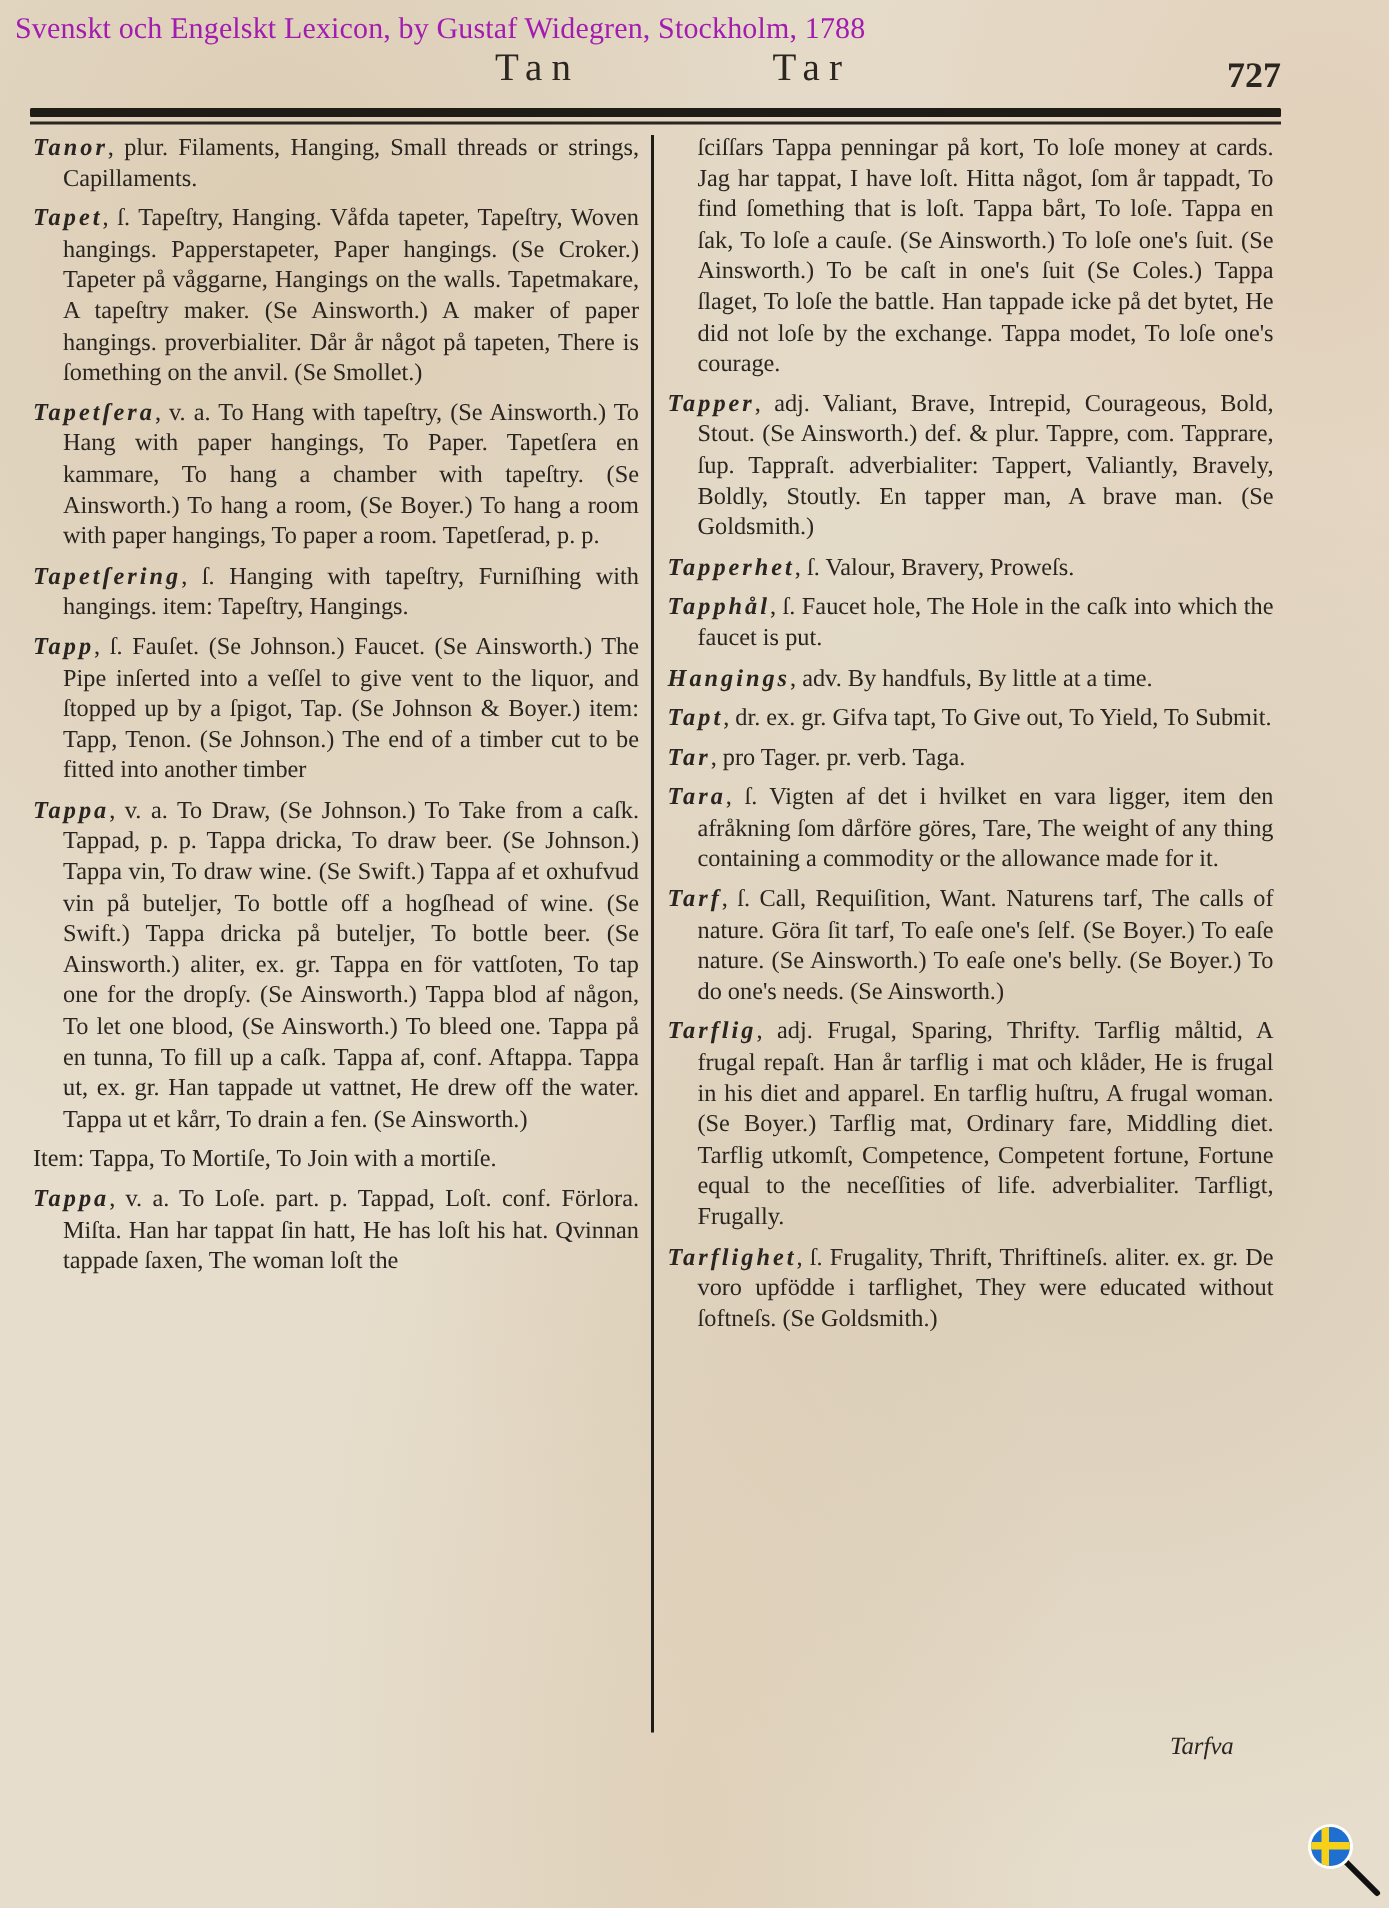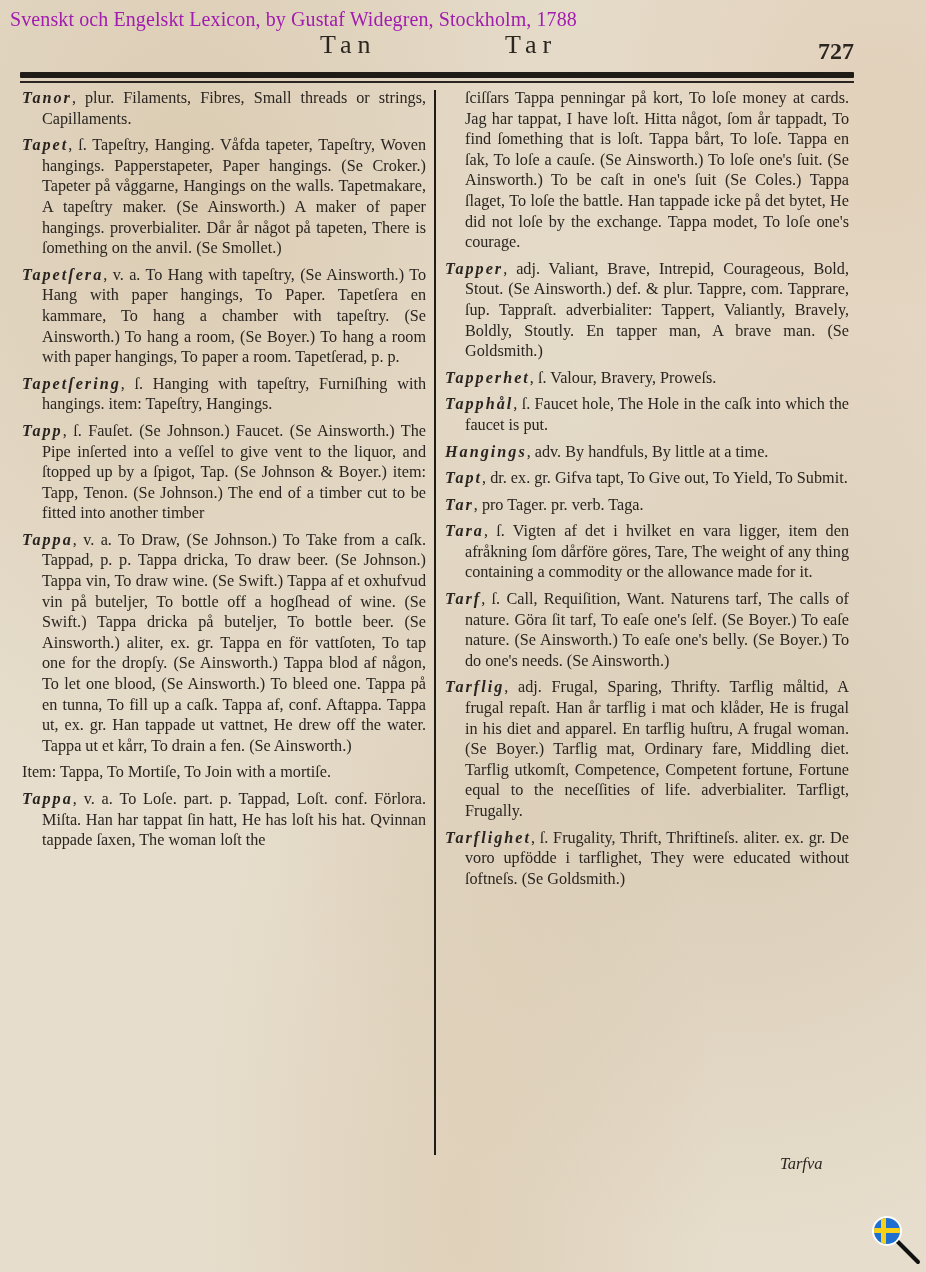--- a/index.html
+++ b/index.html
@@ -16,21 +16,21 @@
   }
   .watermark-top {
     position: absolute; left: 10px; top: 8px;
     font-family: "Liberation Serif", serif; font-size: 20px; color: #a21caf;
     letter-spacing: 0.1px; white-space: nowrap;
   }
   .running-head {
     position: absolute; top: 28px; left: 0; width: 926px; height: 40px;
   }
   .guide-left, .guide-right {
-    position: absolute; top: 2px; font-size: 26px; letter-spacing: 6px; color: #2b2620;
+    position: absolute; top: 2px; font-size: 26px; letter-spacing: 6px; color: #2b2620; margin-left: 10px;
   }
   .guide-left { left: 320px; }
   .guide-right { left: 505px; }
   .page-num {
     position: absolute; right: 72px; top: 10px; font-size: 24px; font-weight: bold; color: #2b2620;
   }
   .rule-block { position: absolute; left: 20px; top: 72px; width: 834px; }
   .rule-thick { height: 6px; background: #1f1b17; border-radius: 1px; }
   .rule-thin { height: 2px; background: #2a2520; margin-top: 3px; }
   .column {
@@ -62,21 +62,21 @@
   <span class="guide-right">Tar</span>
   <span class="page-num">727</span>
 </div>
 
 <div class="rule-block">
   <div class="rule-thick"></div>
   <div class="rule-thin"></div>
 </div>
 
 <div class="column col-left">
-  <p class="entry"><span class="hw">Tanor</span><span>, plur. Filaments, Fibres, Small threads or strings, Capillaments.</span></p>
+  <p class="entry"><span class="hw">Tanor</span><span>, plur. Filaments, Hanging, Small threads or strings, Capillaments.</span></p>
   <p class="entry"><span class="hw">Tapet</span><span>, ſ. Tapeſtry, Hanging. Våfda tapeter, Tapeſtry, Woven hangings. Papperstapeter, Paper hangings. (Se Croker.) Tapeter på våggarne, Hangings on the walls. Tapetmakare, A tapeſtry maker. (Se Ainsworth.) A maker of paper hangings. proverbialiter. Dår år något på tapeten, There is ſomething on the anvil. (Se Smollet.)</span></p>
   <p class="entry"><span class="hw">Tapetſera</span><span>, v. a. To Hang with tapeſtry, (Se Ainsworth.) To Hang with paper hangings, To Paper. Tapetſera en kammare, To hang a chamber with tapeſtry. (Se Ainsworth.) To hang a room, (Se Boyer.) To hang a room with paper hangings, To paper a room. Tapetſerad, p. p.</span></p>
   <p class="entry"><span class="hw">Tapetſering</span><span>, ſ. Hanging with tapeſtry, Furniſhing with hangings. item: Tapeſtry, Hangings.</span></p>
   <p class="entry"><span class="hw">Tapp</span><span>, ſ. Fauſet. (Se Johnson.) Faucet. (Se Ainsworth.) The Pipe inſerted into a veſſel to give vent to the liquor, and ſtopped up by a ſpigot, Tap. (Se Johnson &amp; Boyer.) item: Tapp, Tenon. (Se Johnson.) The end of a timber cut to be fitted into another timber</span></p>
   <p class="entry"><span class="hw">Tappa</span><span>, v. a. To Draw, (Se Johnson.) To Take from a caſk. Tappad, p. p. Tappa dricka, To draw beer. (Se Johnson.) Tappa vin, To draw wine. (Se Swift.) Tappa af et oxhufvud vin på buteljer, To bottle off a hogſhead of wine. (Se Swift.) Tappa dricka på buteljer, To bottle beer. (Se Ainsworth.) aliter, ex. gr. Tappa en för vattſoten, To tap one for the dropſy. (Se Ainsworth.) Tappa blod af någon, To let one blood, (Se Ainsworth.) To bleed one. Tappa på en tunna, To fill up a caſk. Tappa af, conf. Aftappa. Tappa ut, ex. gr. Han tappade ut vattnet, He drew off the water. Tappa ut et kårr, To drain a fen. (Se Ainsworth.)</span></p>
   <p class="entry"><span class="hw"></span><span>Item: Tappa, To Mortiſe, To Join with a mortiſe.</span></p>
   <p class="entry"><span class="hw">Tappa</span><span>, v. a. To Loſe. part. p. Tappad, Loſt. conf. Förlora. Miſta. Han har tappat ſin hatt, He has loſt his hat. Qvinnan tappade ſaxen, The woman loſt the</span></p>
 </div>
 
 <div class="divider"></div>

